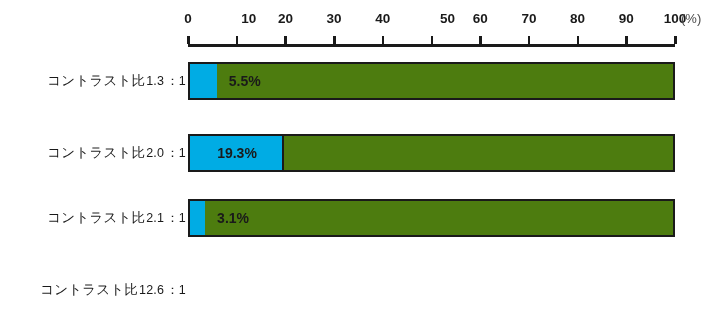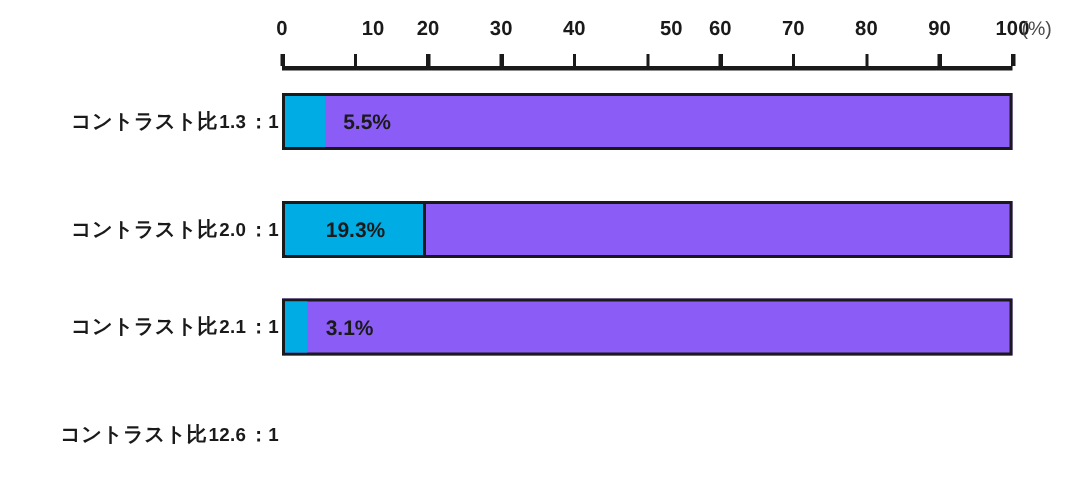--- a/index.html
+++ b/index.html
@@ -81,39 +81,39 @@
   }
   .row-label {
     position: absolute;
     right: 539px; 
     top: 0;
     height: 38px;
     display: flex;
     align-items: center;
     justify-content: flex-end;
     font-size: 13.5px;
-    font-weight: bold;
+    font-weight: normal;
     letter-spacing: 0.2px;
     white-space: nowrap;
     color: #1a1a1a;
   }
   .row-label .ratio-num {
     font-size: 12.5px;
     padding: 0 1px;
   }
 
   .bar-frame {
     position: absolute;
     left: 188px;
     top: 0;
     width: 487px;
     height: 38px;
     box-sizing: border-box;
     border: 2.5px solid #1a1a1a;
-    background: #8b5cf6;
+    background: #4d7c0f;
   }
   .bar-fill {
     position: absolute;
     left: 0;
     top: 0;
     height: 100%;
     background: #00ace4;
     box-sizing: border-box;
   }
   .bar-fill.with-edge {

